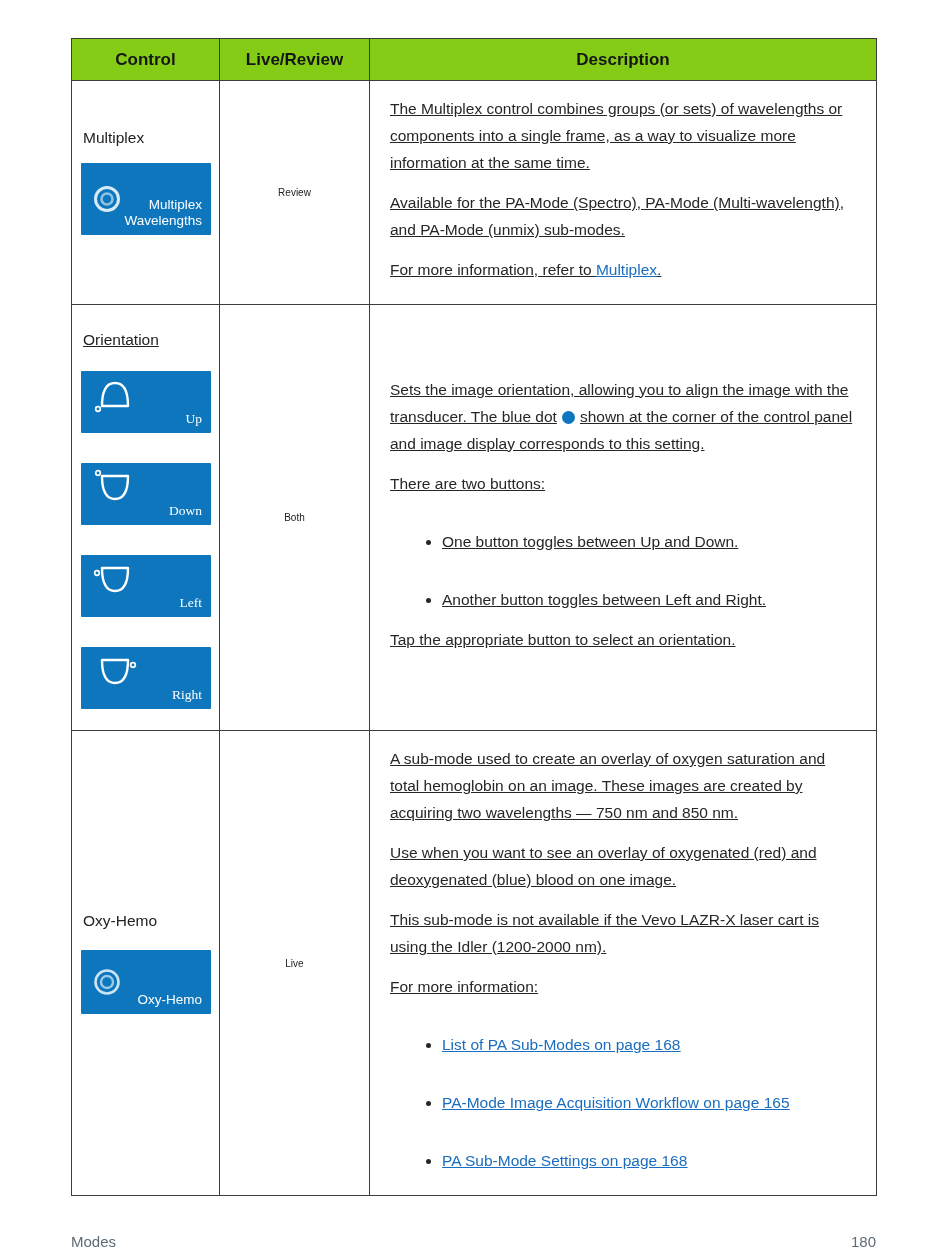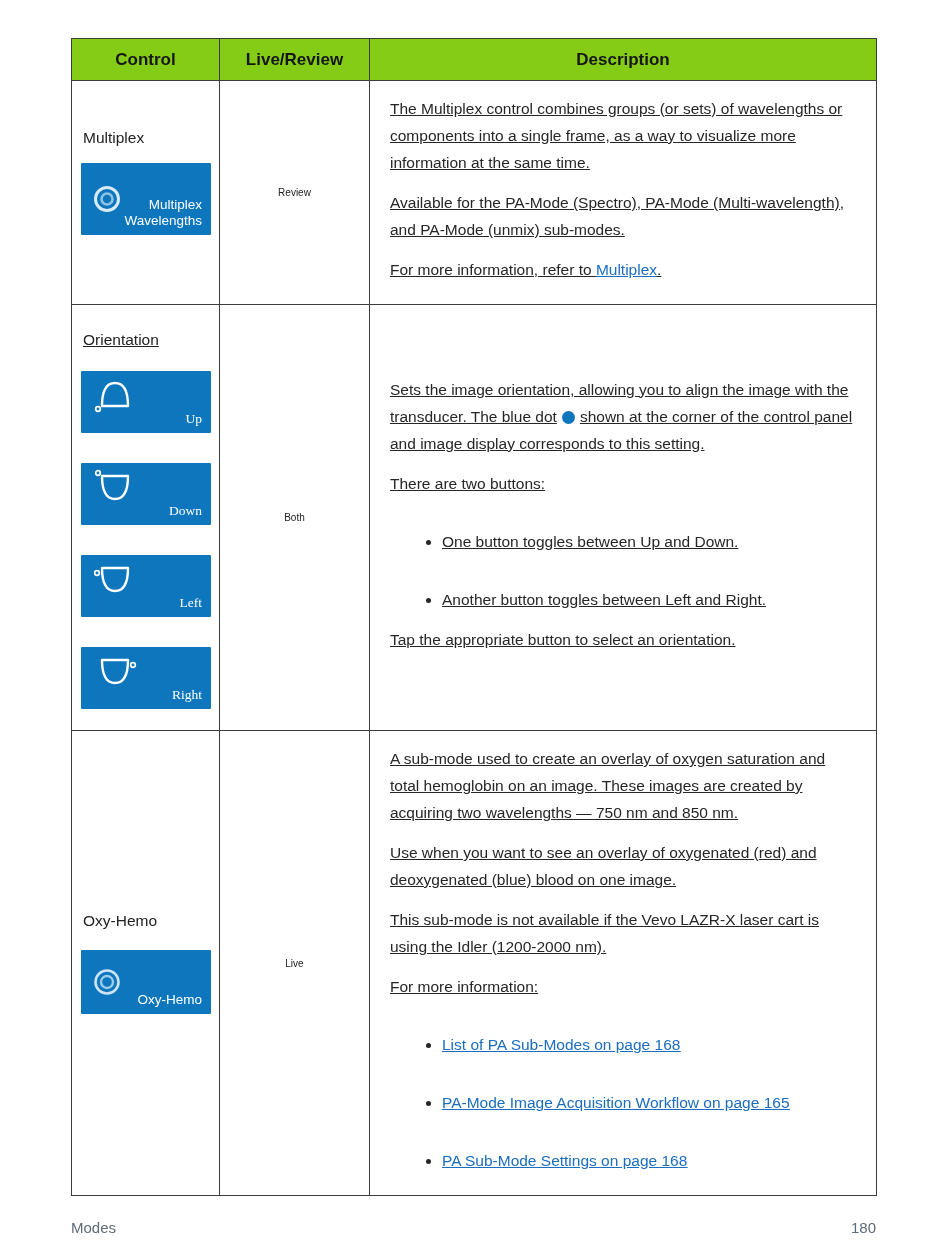--- a/index.html
+++ b/index.html
@@ -142,21 +142,21 @@
     position: absolute;
     left: 10px; top: 5px;
     line-height: 0;
   }
   .orient-stack .vevo-btn { margin-bottom: 30px; font-family: Liberation Serif, serif; }
   .orient-stack .vevo-btn:last-child { margin-bottom: 9px; }
 
   
   .page-footer {
     position: absolute;
-    left: 71px; right: 74px; bottom: 24px;
+    left: 71px; right: 74px; bottom: 10px;
     display: flex;
     justify-content: space-between;
     font-size: 15px;
     color: #5d6b77;
   }
 </style>
 </head>
 <body>
 
 <div class="page">

